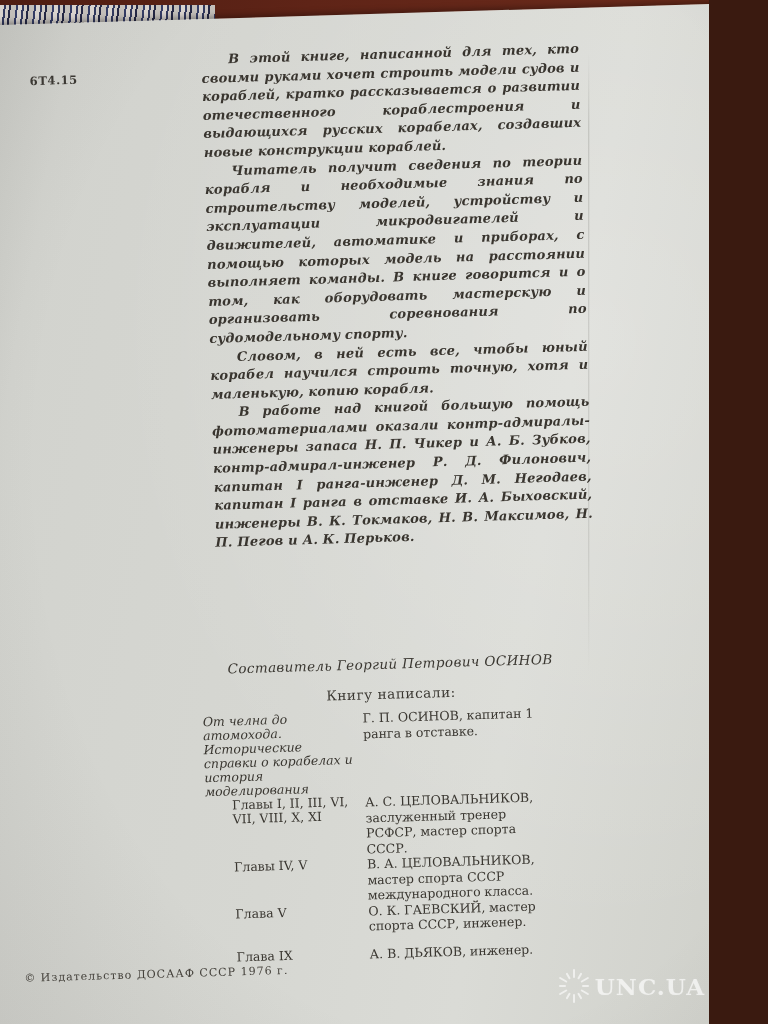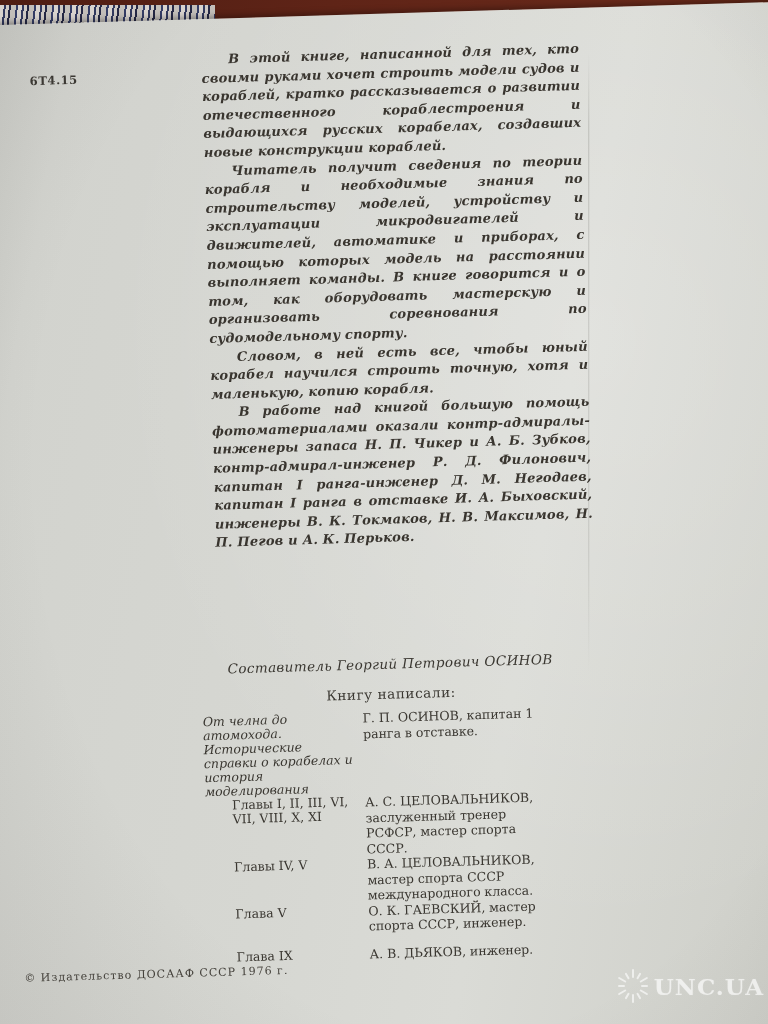--- a/index.html
+++ b/index.html
@@ -1,18 +1,18 @@
 <!DOCTYPE html>
 <html><head>
 <meta charset="utf-8">
 <style>
   html,body{margin:0;padding:0;}
   body{width:768px;height:1024px;overflow:hidden;background:#3a1a10;
        font-family:"DejaVu Serif","Liberation Serif",serif;}
-  .photo{position:relative;width:768px;height:1024px;overflow:hidden;
+  .photo{position:relative;width:709px;height:1024px;overflow:hidden;
          background:linear-gradient(100deg,#4e1d12 0%,#5f2417 35%,#6a2a1b 70%,#56220f 100%);}
   
   .speckle{position:absolute;left:0;top:5px;width:215px;height:24px;opacity:.9;
     background:repeating-linear-gradient(97deg,
       #e7e7e3 0 4px,#2e3c66 4px 6px,#dcdcd8 6px 9px,#20294a 9px 11px,#cfd0cc 11px 16px,#31406e 16px 18px);}
   
   .page{position:absolute;left:-34px;top:26px;width:850px;height:1100px;
         transform:rotate(-1.7deg);transform-origin:0 0;
         background:
           radial-gradient(ellipse at 72% 30%, rgba(255,255,255,.22) 0%, rgba(255,255,255,0) 55%),

